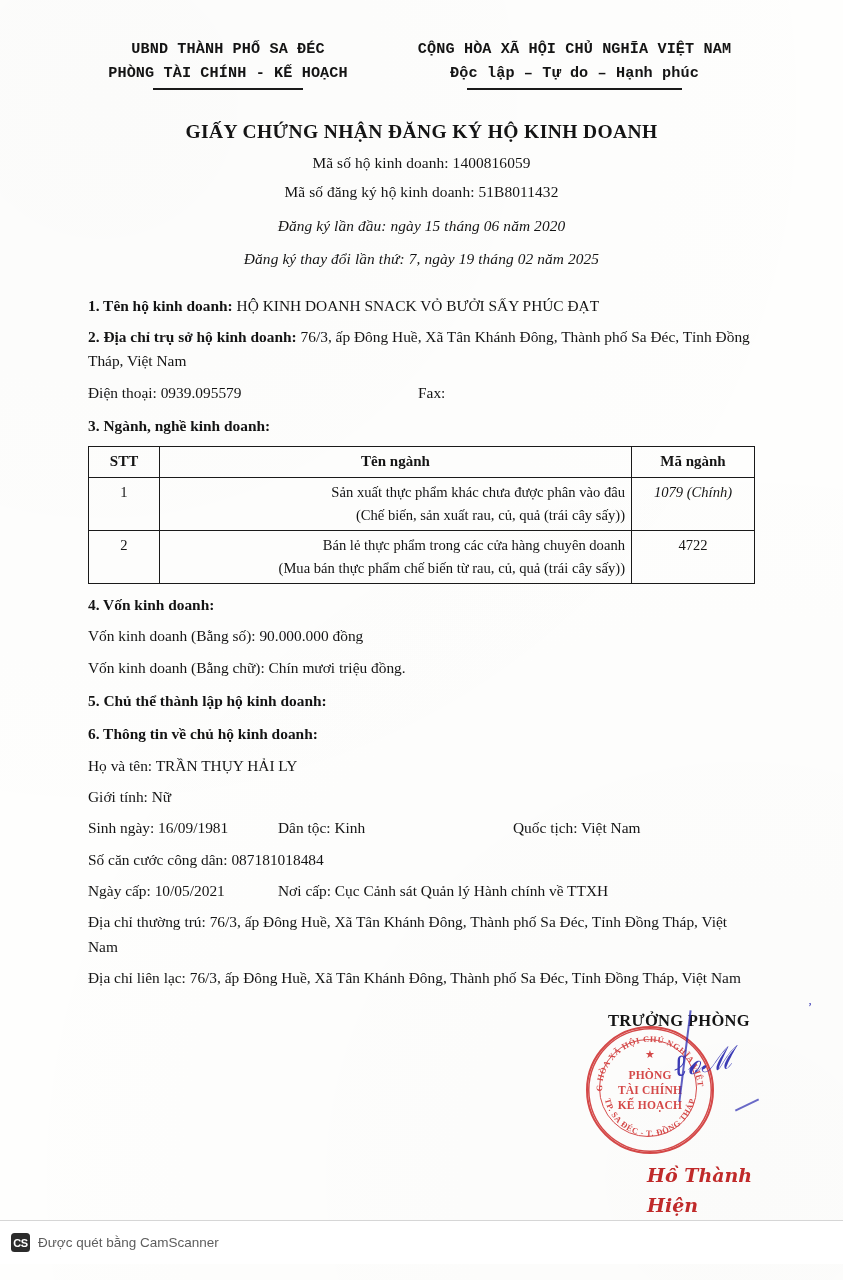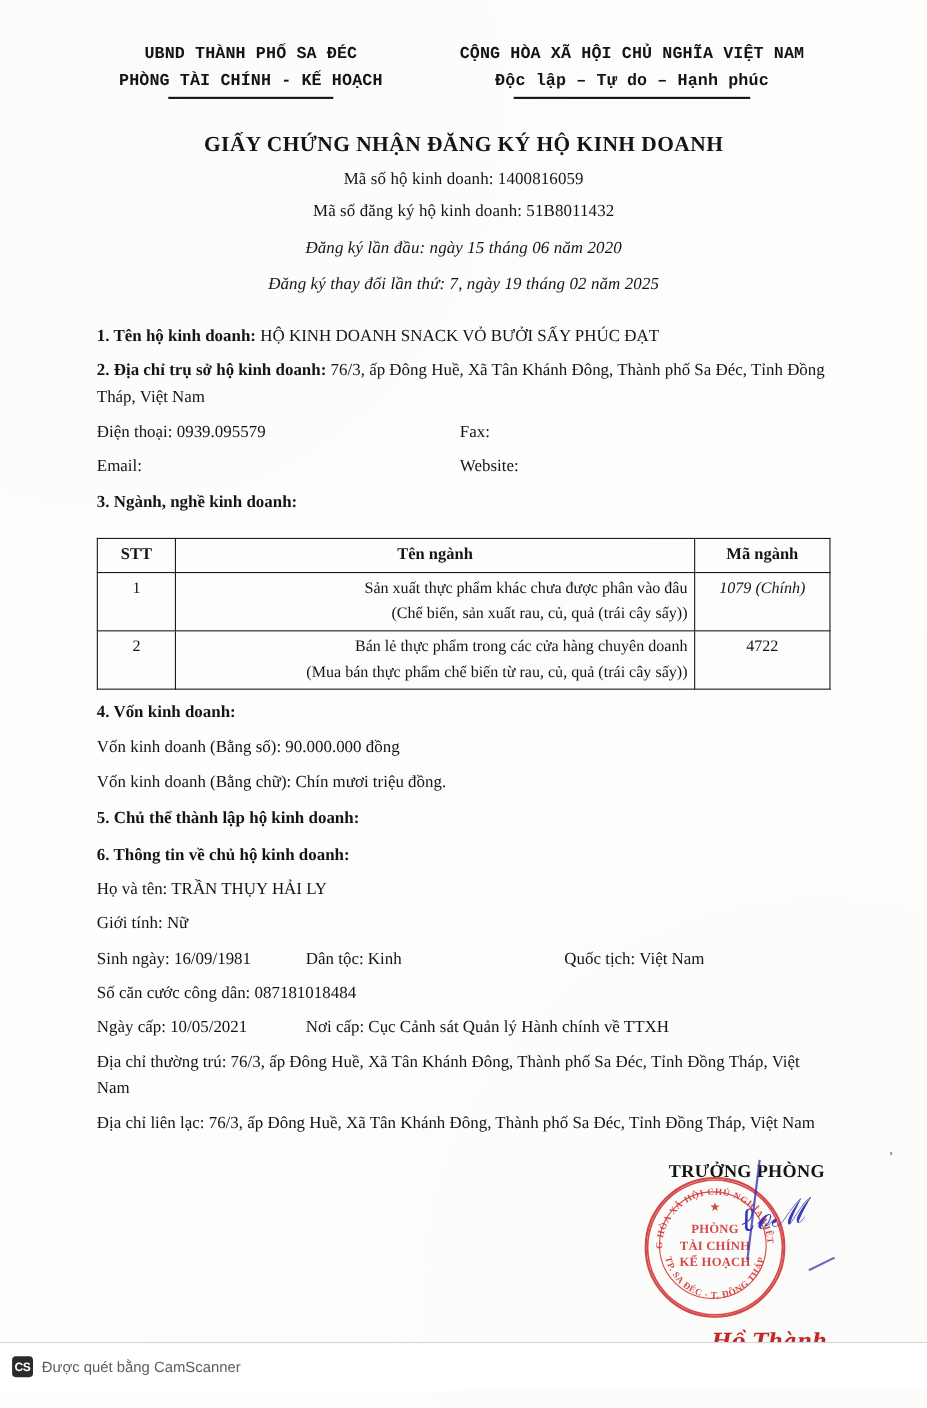--- a/index.html
+++ b/index.html
@@ -115,21 +115,21 @@
     display: flex;
     margin-top: 7px;
   }
   .col-a { width: 330px; }
   .col-b { flex: 1; }
 
   
   table.trades {
     width: 100%;
     border-collapse: collapse;
-    margin-top: 20px;
+    margin-top: 8px;
     font-size: 14.6px;
   }
   table.trades th, table.trades td {
     border: 1.2px solid #1a1a1a;
     padding: 3px 6px;
     vertical-align: top;
   }
   table.trades th {
     font-weight: bold;
     text-align: center;
@@ -328,24 +328,20 @@
       </div>
 
       <div class="ln">
         <span class="b">2. Địa chỉ trụ sở hộ kinh doanh:</span>
         <span>76/3, ấp Đông Huề, Xã Tân Khánh Đông, Thành phố Sa Đéc, Tỉnh Đồng Tháp, Việt Nam</span>
       </div>
 
       <div class="row-2col">
         <div class="col-a">Điện thoại: 0939.095579</div>
         <div class="col-b">Fax:</div>
-      </div>
-      <div class="row-2col">
-        <div class="col-a">Email:</div>
-        <div class="col-b">Website:</div>
       </div>
 
       <div class="sec">3. Ngành, nghề kinh doanh:</div>
 
       <table class="trades">
         <thead>
           <tr>
             <th class="c-stt">STT</th>
             <th>Tên ngành</th>
             <th class="c-code plain">Mã ngành</th>

